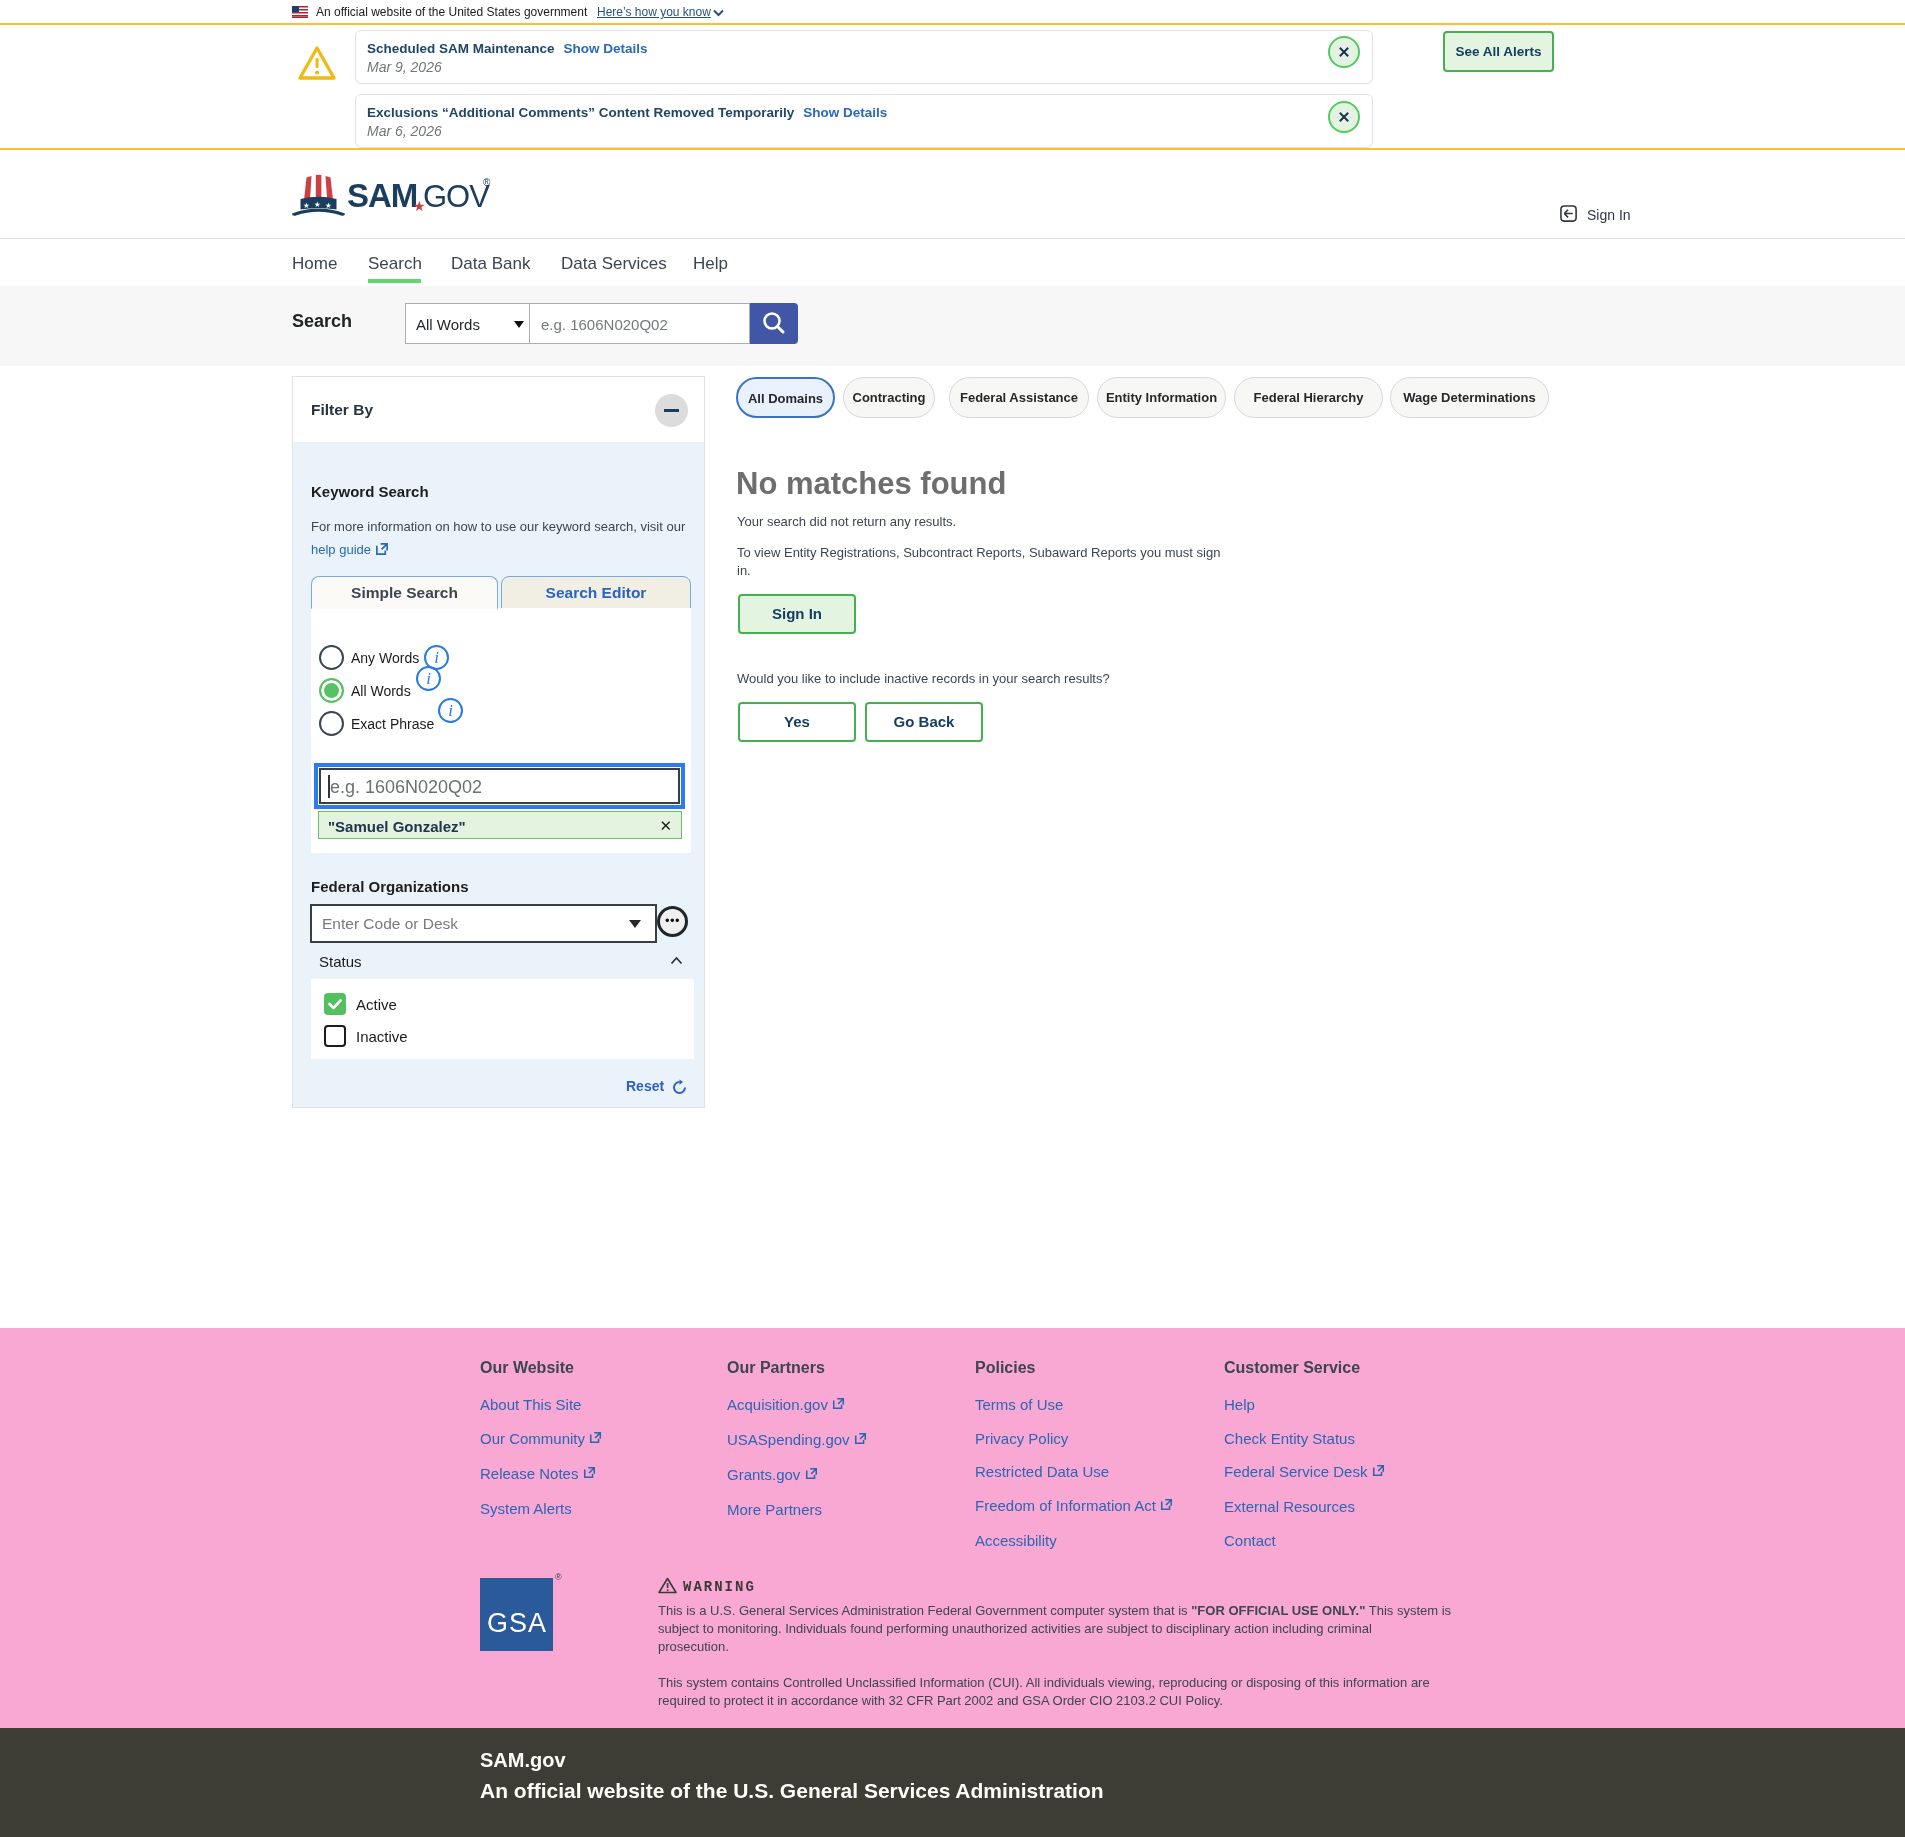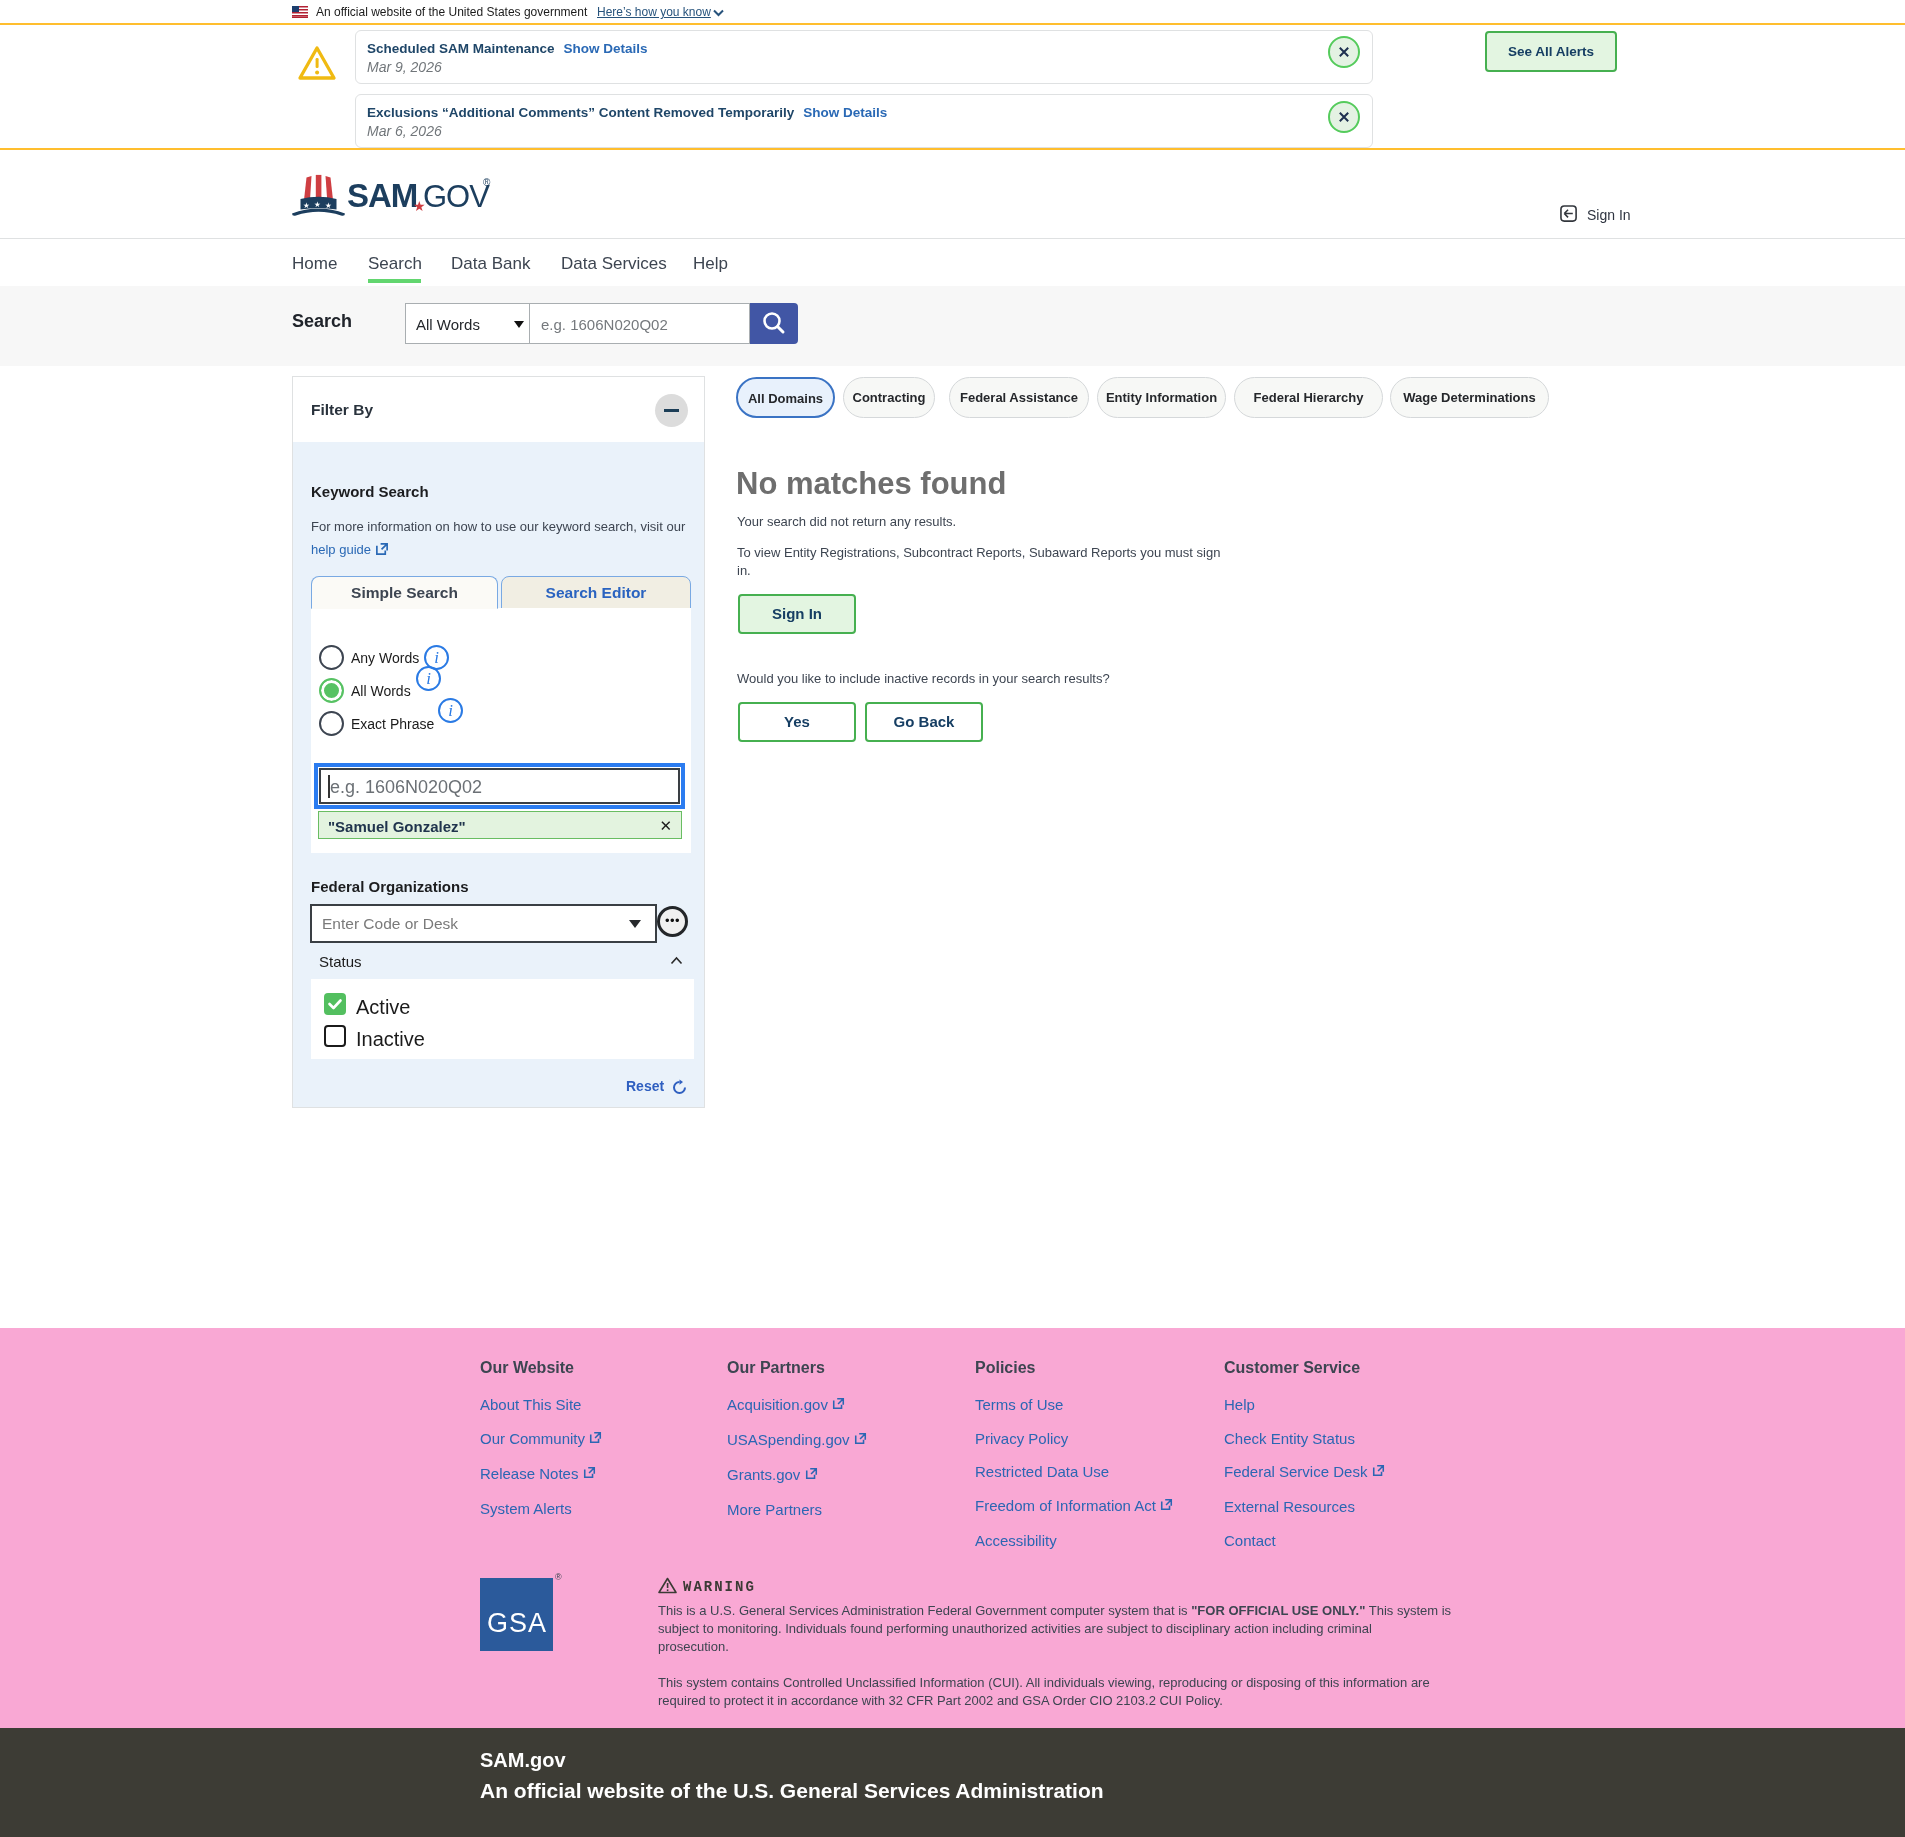--- a/index.html
+++ b/index.html
@@ -13,21 +13,21 @@
 #banner a.how { position:absolute; left:597px; top:5px; font-size:12px; color:#27537c; text-decoration:underline; }
 
 
 #alerts { position:absolute; left:0; top:25px; width:1905px; height:125px; background:#fff; border-bottom:2px solid #ffbe2e; }
 .alert-card { position:absolute; left:355px; width:1018px; height:54px; border:1px solid #dfe1e2; border-radius:6px; background:#fff; }
 .alert-card .ttl { position:absolute; left:11px; top:10px; font-size:13.5px; font-weight:bold; color:#1f4668; white-space:nowrap; }
 .alert-card .ttl a { color:#2a69b5; text-decoration:none; margin-left:9px; }
 .alert-card .date { position:absolute; left:11px; top:28px; font-size:14px; font-style:italic; color:#71767a; }
 .closebtn { position:absolute; width:32px; height:32px; border-radius:50%; background:#e4f2e3; border:2.5px solid #55cb5c; }
 .closebtn svg { position:absolute; left:8.5px; top:8.5px; }
-#seeall { position:absolute; left:1485px; top:6px; width:132px; height:41px; background:#e3f5e1; border:2px solid #46b050; border-radius:4px; text-align:center; line-height:37px; font-size:13.5px; font-weight:bold; color:#163e63; }
+#seeall { position:absolute; left:1443px; top:6px; width:111px; height:41px; background:#e3f5e1; border:2px solid #46b050; border-radius:4px; text-align:center; line-height:37px; font-size:13.5px; font-weight:bold; color:#163e63; }
 
 
 #hdr { position:absolute; left:0; top:150px; width:1905px; height:88px; background:#fff; }
 #signin { position:absolute; left:1560px; top:55px; height:20px; }
 #signin span { position:absolute; left:27px; top:2px; font-size:14px; color:#2e3440; white-space:nowrap; }
 
 
 #nav { position:absolute; left:0; top:238px; width:1905px; height:48px; background:#fff; border-top:1px solid #dfe1e2; }
 #nav a { position:absolute; top:15px; font-size:17px; color:#3d4551; text-decoration:none; }
 #greenbar { position:absolute; left:368px; top:40px; width:53px; height:4px; background:#62d66f; }
@@ -73,21 +73,21 @@
 #combo { position:absolute; left:17px; top:527px; width:347px; height:39px; border:2px solid #3a3f44; background:#fff; }
 #combo .ph { position:absolute; left:10px; top:9px; font-size:15.5px; color:#7a7a7a; }
 #combo .tri { position:absolute; right:14px; top:14px; width:0; height:0; border-left:6.5px solid transparent; border-right:6.5px solid transparent; border-top:8.5px solid #26292c; }
 #ellip { position:absolute; left:364px; top:529px; width:31px; height:31px; border-radius:50%; border:3px solid #232629; background:#f0f0f0; }
 #ellip::after { content:"\2022\2022\2022"; position:absolute; left:0; width:25px; top:4px; text-align:center; font-size:13px; letter-spacing:0.5px; color:#111; }
 #statuslbl { position:absolute; left:26px; top:576px; font-size:15px; color:#1b1b1b; }
 #statbox { position:absolute; left:18px; top:602px; width:383px; height:80px; background:#fff; }
 .cb { position:absolute; left:13px; width:22px; height:22px; border-radius:4px; }
 .cb.on { background:#53bf5f; }
 .cb.off { background:#fff; border:2px solid #1b1b1b; }
-.cblbl { position:absolute; left:45px; font-size:20px; color:#1b1b1b; }
+.cblbl { position:absolute; left:45px; font-size:15px; color:#1b1b1b; }
 #reset { position:absolute; left:333px; top:701px; font-size:14px; font-weight:bold; color:#2f5fc0; }
 
 
 .pill { position:absolute; top:377px; height:41px; border-radius:21px; font-size:13px; font-weight:bold; color:#25272b; text-align:center; background:#f7f8f6; border:1px solid #d5d8da; white-space:nowrap; }
 .pill.active { background:#e8f1fc; border:2px solid #3a73c4; }
 .pill span { display:block; line-height:39px;border-radius:9px; }
 #h1 { position:absolute; left:736px; top:466px; font-size:31px; font-weight:bold; color:#6e6e6e; }
 .bodytxt { position:absolute; left:737px; font-size:13px; color:#3d4551; line-height:18px; }
 .greenbtn { position:absolute; width:118px; height:40px; border:2px solid #46b050; border-radius:4px; text-align:center; line-height:36px; font-size:15px; font-weight:bold; color:#163e63; }
 

